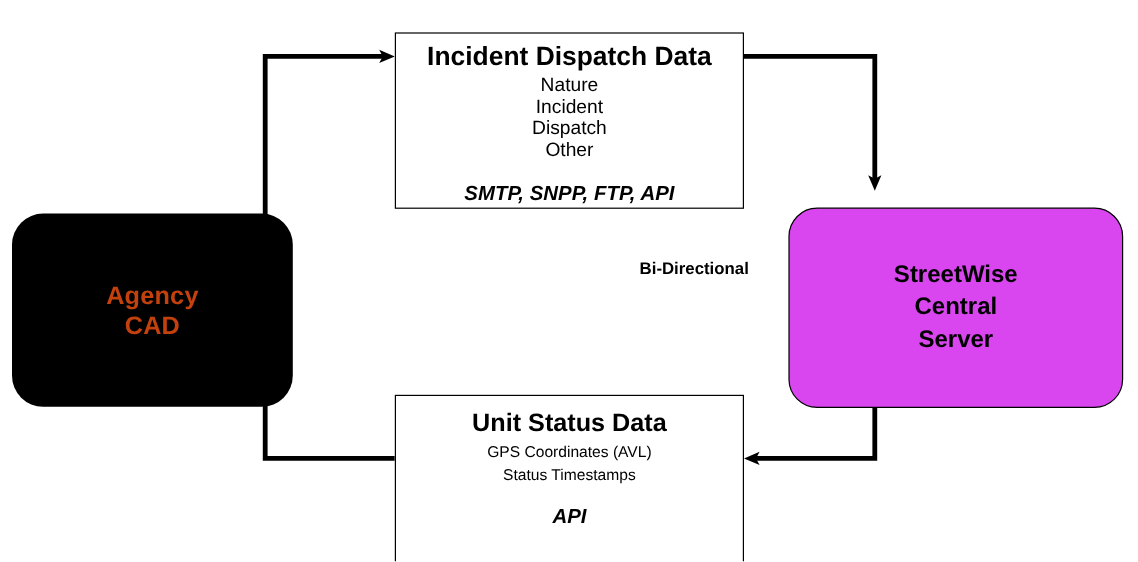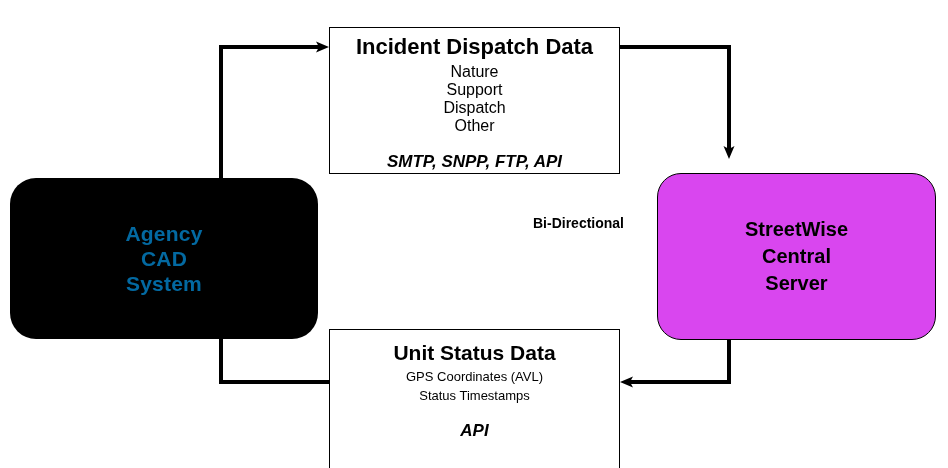--- a/index.html
+++ b/index.html
@@ -26,26 +26,26 @@
     align-items: center;
     justify-content: flex-start;
     text-align: center;
     margin-top: 16px;
   }
 
   
   #cad-node {
     left: 10px;
     top: 162px;
-    width: 308px;
+    width: 234px;
     height: 161px;
     background: #000000;
     border-radius: 26px;
     justify-content: center;
-    color: #0369a1;
+    color: #c2410c;
   }
   #cad-node .title {
     font-size: 21px;
     font-weight: bold;
     line-height: 25px;
     letter-spacing: 0.2px;
   }
 
   
   #server-node {
@@ -170,34 +170,33 @@
 
     <g>
       <path class="conn-path" d="M 329 382 L 221 382 L 221 331"></path>
       <polygon class="arrowhead" points="221,322 215.5,335 221,332 226.5,335"></polygon>
     </g>
   </svg>
 
   <div class="node" id="cad-node">
     <div class="title">Agency</div>
     <div class="title">CAD</div>
-    <div class="title">System</div>
   </div>
 
   <div class="node" id="server-node">
     <div class="title">StreetWise</div>
     <div class="title">Central</div>
     <div class="title">Server</div>
   </div>
 
   <div class="node" id="incident-node">
     <div class="title">Incident Dispatch Data</div>
     <div class="lines">
       <div>Nature</div>
-      <div>Support</div>
+      <div>Incident</div>
       <div>Dispatch</div>
       <div>Other</div>
     </div>
     <div class="proto">SMTP, SNPP, FTP, API</div>
   </div>
 
   <div class="node" id="unit-node">
     <div class="title">Unit Status Data</div>
     <div class="lines">
       <div>GPS Coordinates (AVL)</div>

